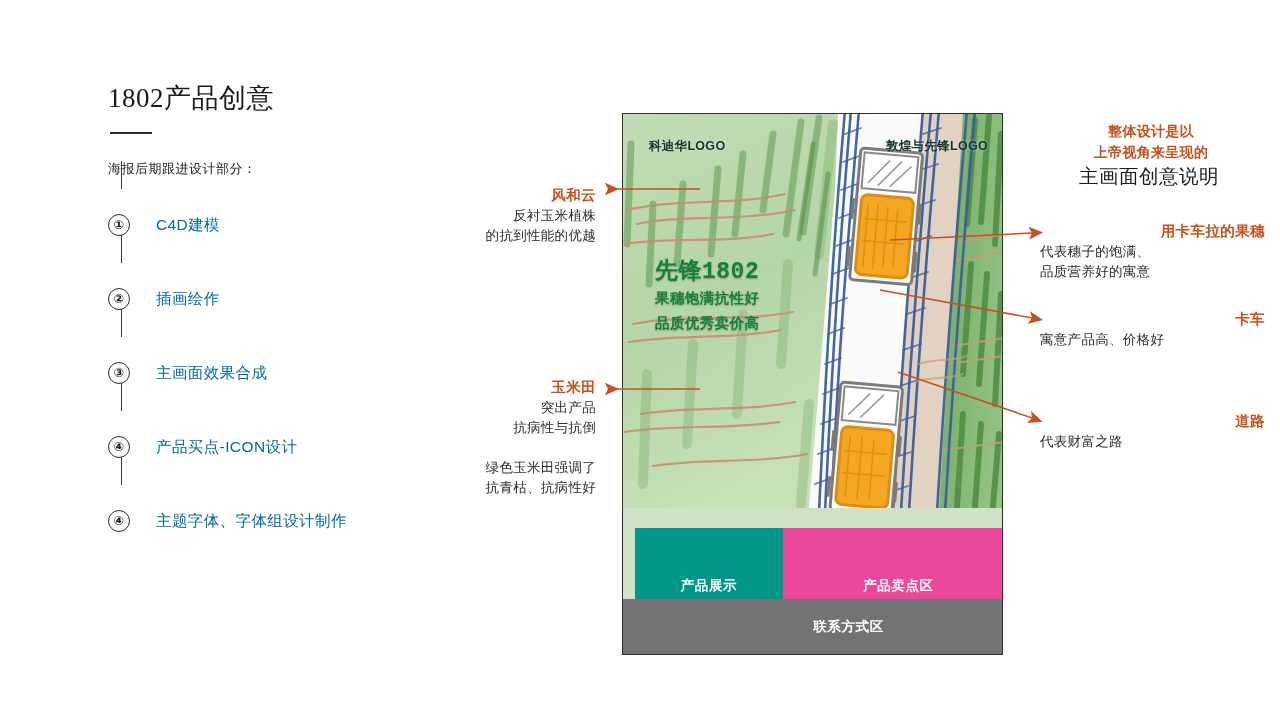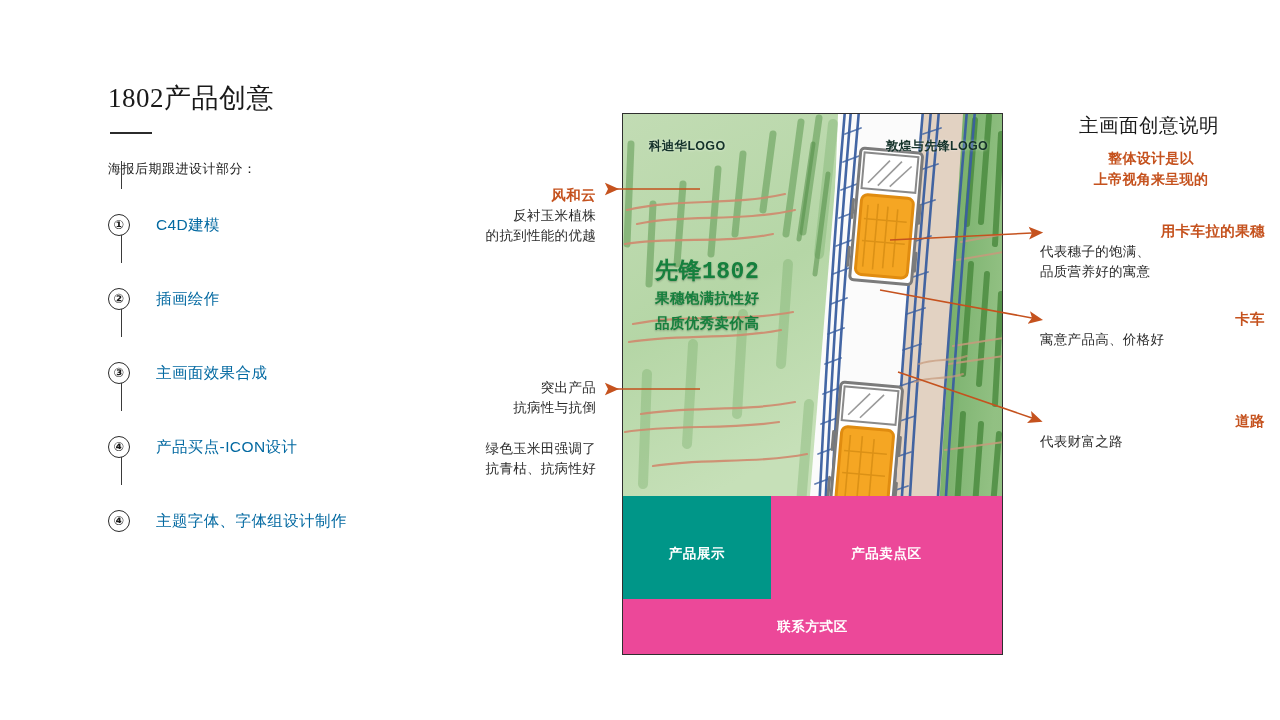--- a/index.html
+++ b/index.html
@@ -185,23 +185,24 @@
     font-weight: 700;
     letter-spacing: 0.4px;
     line-height: 1.42;
     margin-top: 4px;
     text-shadow: 0 1px 2px rgba(0,0,0,0.28);
     white-space: nowrap;
   }
 
   #band-row {
     position: absolute;
-    left: 0; top: 382px;
+    left: 0; top: 414px;
     width: 100%; height: 116px;
     display: flex;
+    padding-left: 12px;
   }
   .band {
     display: flex;
     align-items: center;
     justify-content: center;
     color: #ffffff;
     font-size: 13.5px;
     font-weight: 700;
     letter-spacing: 0.6px;
   }
@@ -260,20 +261,21 @@
 
 <div class="anno-left" style="left:396px; top:186px;">
   <div class="anno-head">风和云</div>
   <div class="anno-body">
     <div>反衬玉米植株</div>
     <div>的抗到性能的优越</div>
   </div>
 </div>
 
 <div class="anno-left" style="left:396px; top:378px;">
+  <div class="anno-head">玉米田</div>
   <div class="anno-body">
     <div>突出产品</div>
     <div>抗病性与抗倒</div>
   </div>
   <div class="anno-body anno-body-gap">
     <div>绿色玉米田强调了</div>
     <div>抗青枯、抗病性好</div>
   </div>
 </div>
 
@@ -452,29 +454,29 @@
   <div id="poster-headline-wrap">
     <div id="poster-headline">先锋1802</div>
     <div class="poster-sub">果穗饱满抗性好</div>
     <div class="poster-sub">品质优秀卖价高</div>
   </div>
 
   <div id="band-row">
     <div class="band" id="band-product" style="background: rgb(0, 150, 136);">产品展示</div>
     <div class="band" id="band-selling" style="background: #ec4899;">产品卖点区</div>
   </div>
-  <div class="band" id="band-contact" style="background: #ec4899;">联系方式区</div>
+  <div class="band" id="band-contact" style="background: #737373; padding-left: 36px;">联系方式区</div>
 </div>
 
 <div id="right-panel">
-  <div id="right-title">主画面创意说明</div>
   <div id="right-subtitle">
     <div>整体设计是以</div>
     <div>上帝视角来呈现的</div>
   </div>
+  <div id="right-title">主画面创意说明</div>
 </div>
 
 <div class="anno-right" style="top:222px;">
   <div class="anno-head">用卡车拉的果穗</div>
   <div class="anno-body">
     <div>代表穗子的饱满、</div>
     <div>品质营养好的寓意</div>
   </div>
 </div>
 

